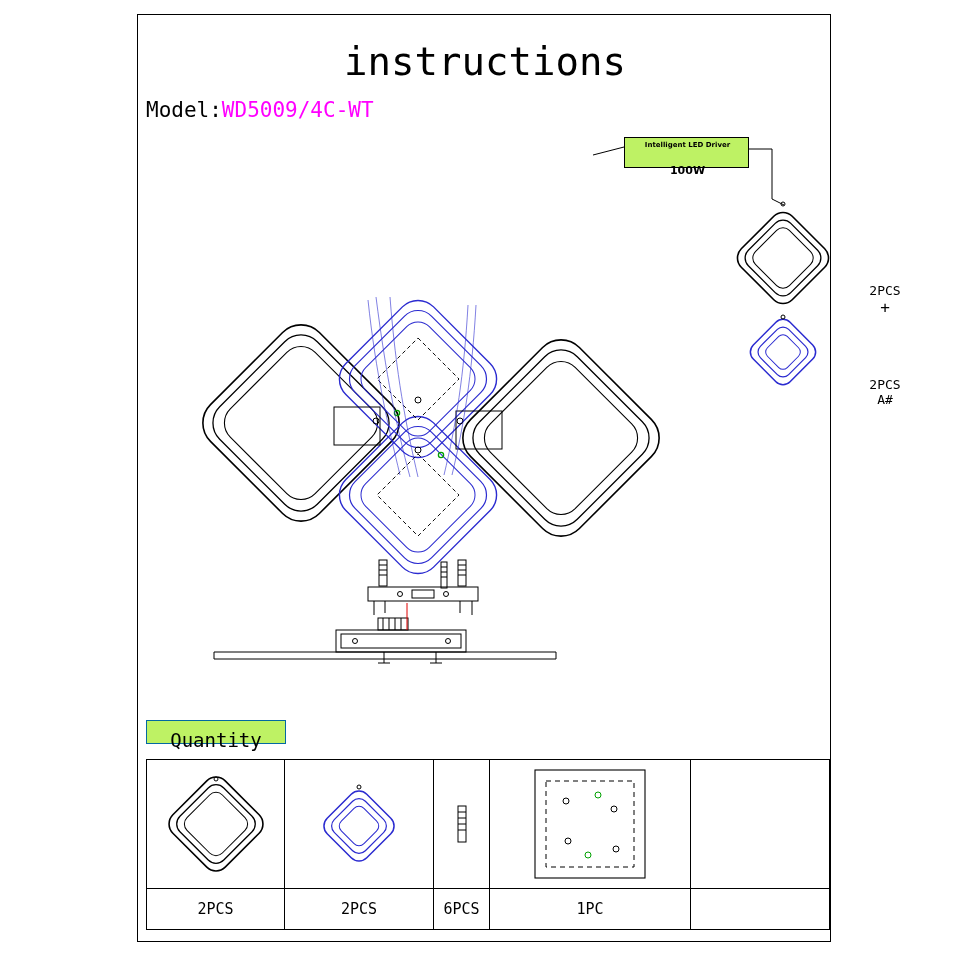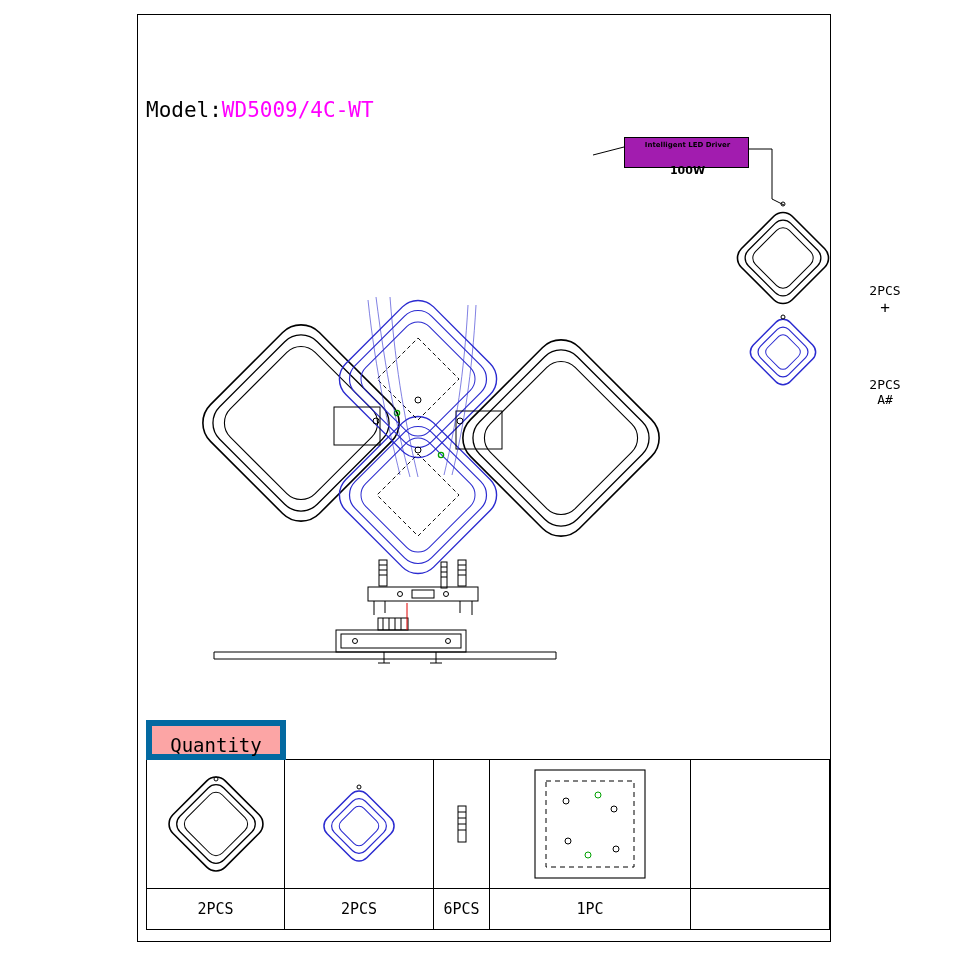--- a/index.html
+++ b/index.html
@@ -50,21 +50,21 @@
 
   
   #driver-box {
     position: absolute;
     left: 486px;
     top: 122px;
     width: 125px;
     height: 31px;
     border: 1px solid #000;
     box-sizing: border-box;
-    background: #a21caf;
+    background: #bef264;
   }
   #driver-label-1 {
     position: absolute;
     left: 0; top: 3px; width: 125px;
     text-align: center;
     font-size: 7px;
     font-weight: bold;
     font-family: "DejaVu Sans", sans-serif;
     color: #000;
   }
@@ -86,24 +86,24 @@
     font-family: "DejaVu Sans Mono", monospace;
     color: #000;
   }
 
   
   #quantity-tab {
     position: absolute;
     left: 8px;
     top: 705px;
     width: 140px;
-    height: 40px;
-    border: 6px solid #0369a1;
+    height: 24px;
+    border: 1px solid #0369a1;
     box-sizing: border-box;
-    background: #fca5a5;
+    background: #bef264;
     z-index: 3;
   }
   #quantity-tab span {
     display: block;
     text-align: center;
     line-height: 38px;
     font-size: 19px;
     font-family: "DejaVu Sans Mono", monospace;
     color: #000;
   }
@@ -128,20 +128,21 @@
   #qty-table tr.lblrow td { height: 40px; }
   .cellwrap { display: flex; align-items: center; justify-content: center; height: 128px; }
 
   svg { display: block; }
 </style>
 </head>
 <body>
 
 <div id="sheet">
 
+  <div id="title">instructions</div>
 
   <div id="model-line">
     <span>Model:</span><span class="model-value">WD5009/4C-WT</span>
   </div>
 
   <svg class="abs" style="left:0;top:110px;" width="694" height="580" viewBox="0 0 694 580">
 
     <g stroke="#000" stroke-width="1" fill="none">
       <line x1="455" y1="30" x2="486" y2="22"></line>
       <line x1="611" y1="24" x2="634" y2="24"></line>

